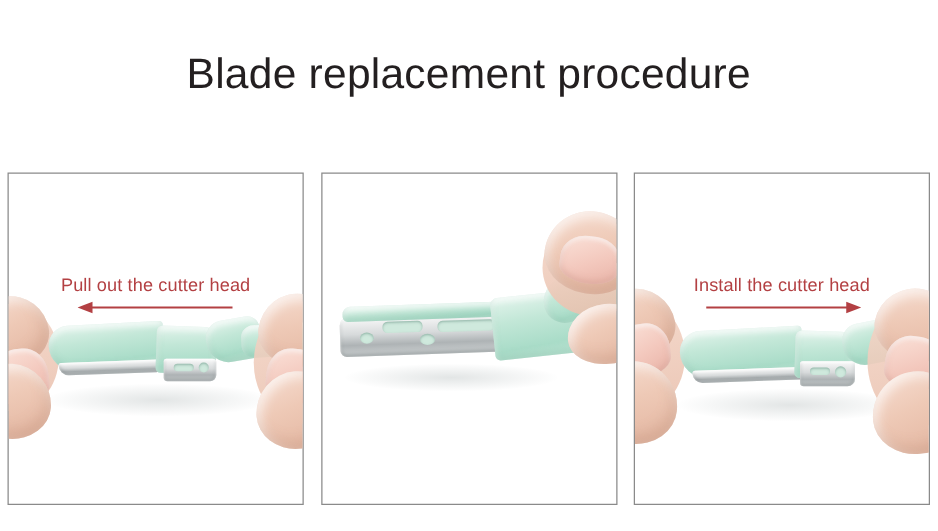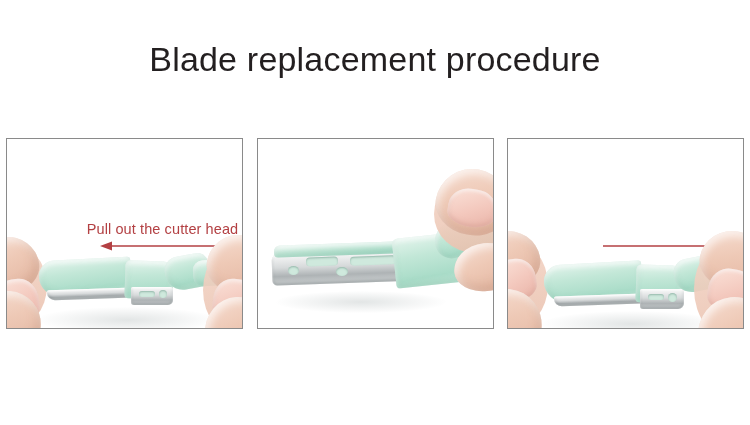--- a/index.html
+++ b/index.html
@@ -36,26 +36,25 @@
     left: 6px;
     top: 138px;
     width: 738px;
     height: 267px;
     display: flex;
     justify-content: space-between;
   }
   .panel {
     position: relative;
     width: 237px;
-    height: 191px;
+    height: 266px;
     box-sizing: border-box;
     border: 1px solid #8a8a8a;
     background: #ffffff;
     overflow: hidden;
-    padding-left: 38px;
   }
 
   
   .caption {
     position: absolute;
     top: 82px;
     width: 100%;
     text-align: center;
     font-size: 14.5px;
     color: #b34043;
@@ -193,20 +192,21 @@
 
       <div class="knuckle" style="left:176px; top:36px; width:82px; height:78px;"></div>
       <div class="finger" style="left:178px; top:30px; width:74px; height:66px; transform:rotate(10deg);"></div>
       <div class="nail" style="left:190px; top:50px; width:48px; height:38px; transform:rotate(8deg);"></div>
       <div class="finger" style="left:196px; top:104px; width:64px; height:48px; transform:rotate(-6deg);"></div>
     </div>
   </div>
 
   <div class="panel">
 
+    <div class="caption">Install the cutter head</div>
 
     <div class="arrow-wrap">
       <svg class="arrow-svg" width="126" height="12" viewBox="0 0 126 12">
         <line x1="2" y1="6" x2="116" y2="6" stroke="#b34043" stroke-width="1.7"></line>
         <polygon points="126,6 114,1.4 114,10.6" fill="#b34043"></polygon>
       </svg>
     </div>
 
     <div class="scene">
       <div class="shadow-soft" style="left:34px; top:172px; width:180px; height:26px;"></div>

